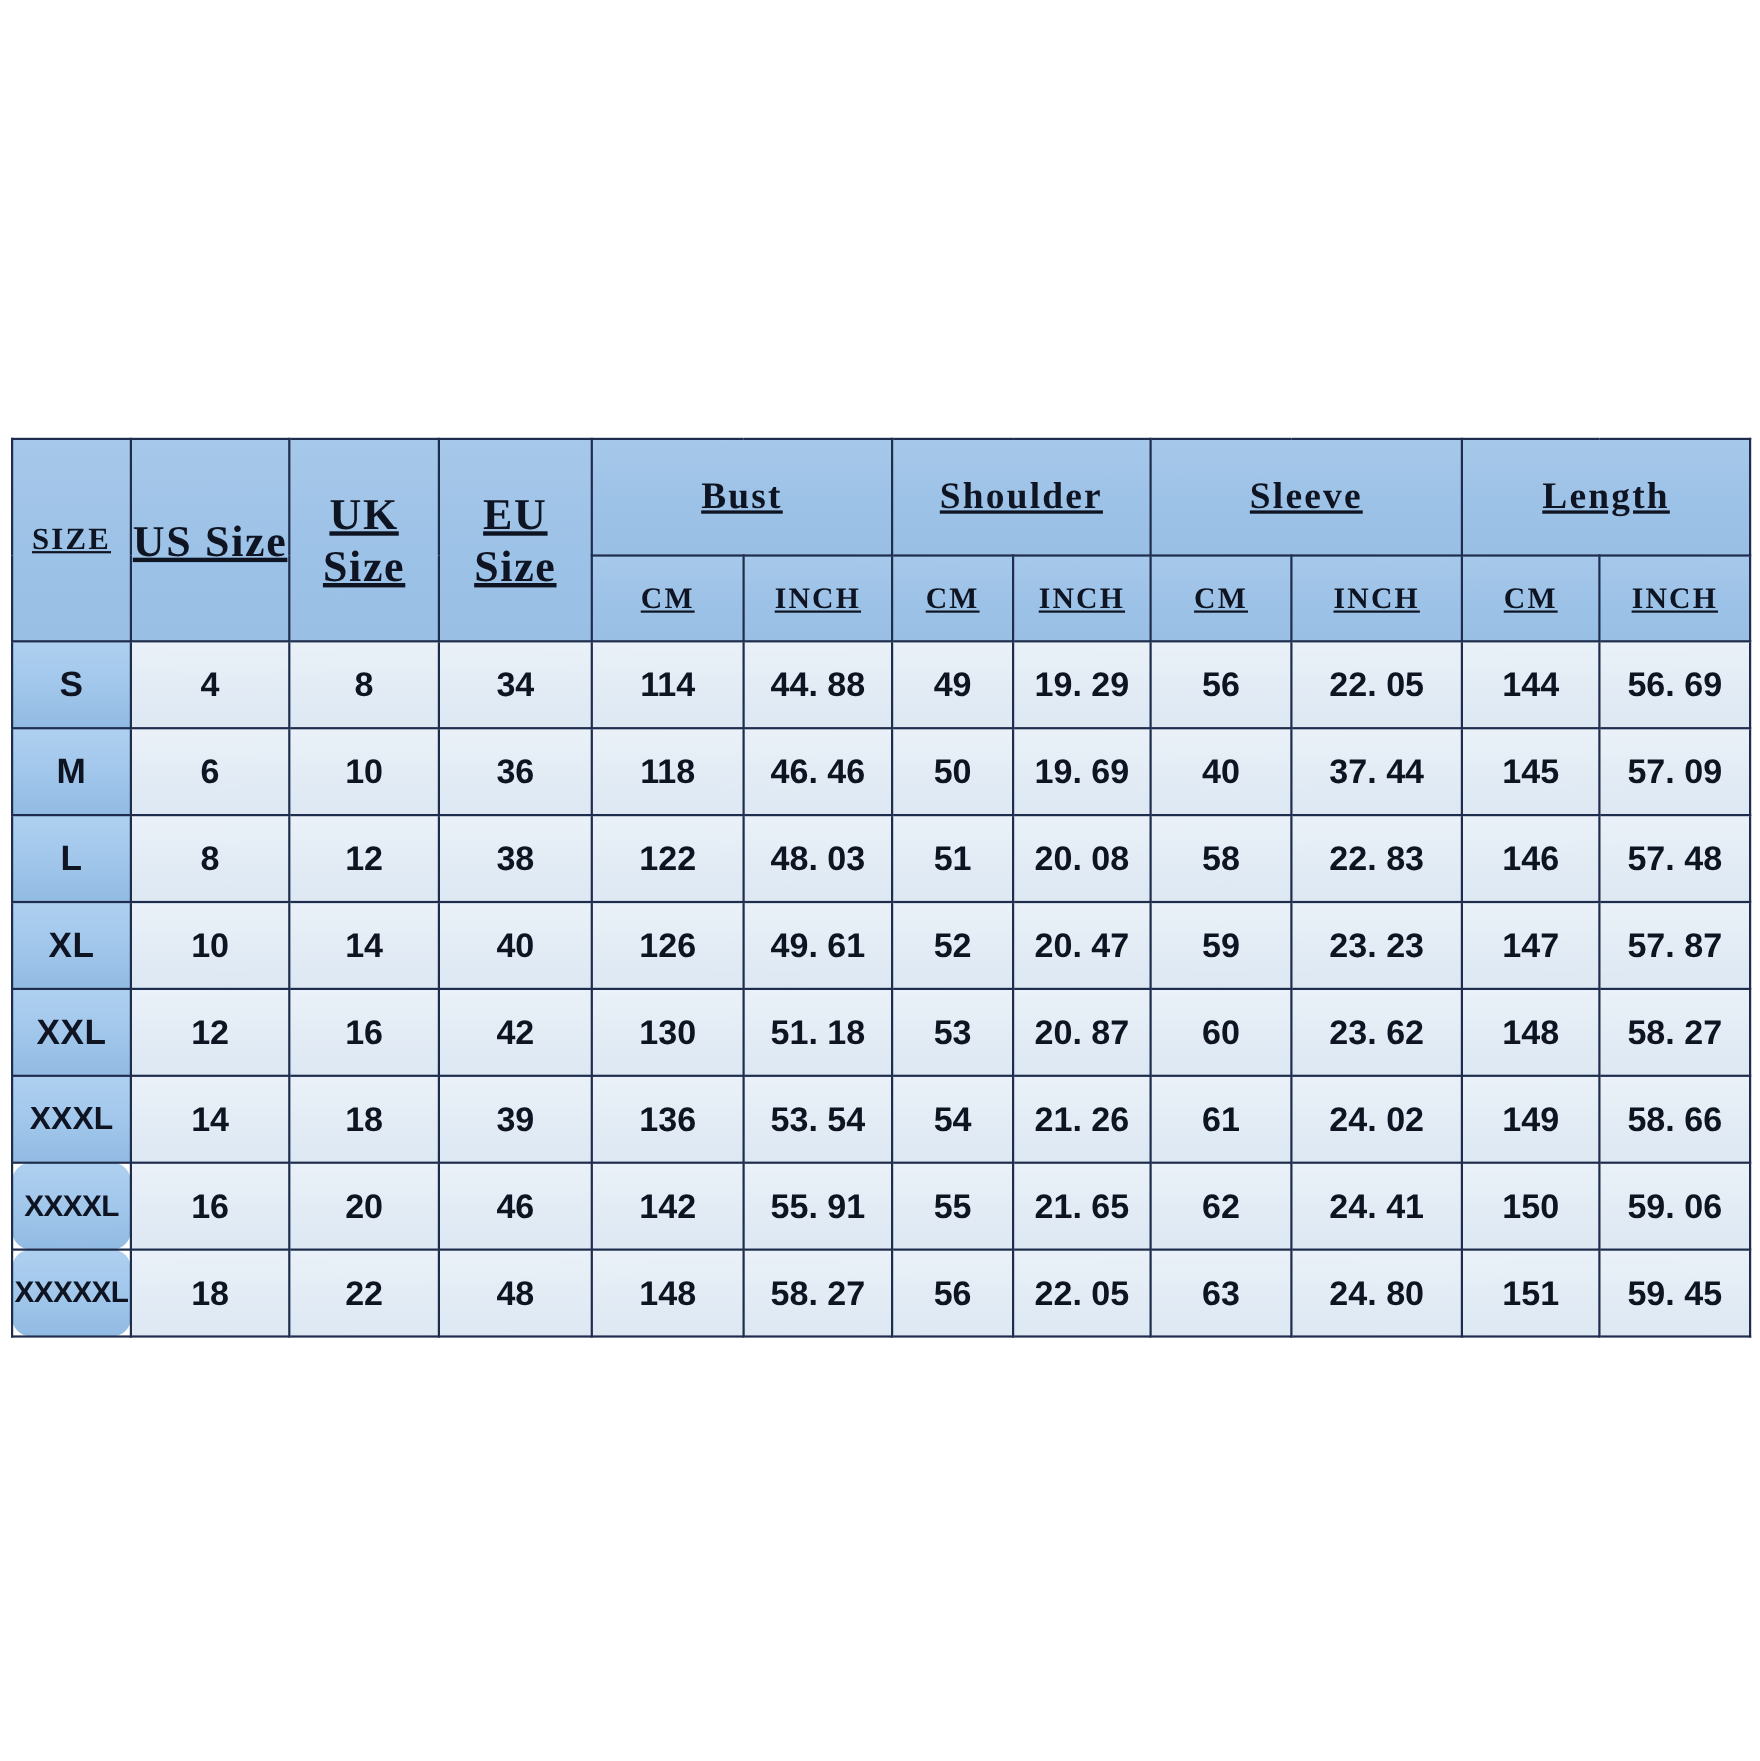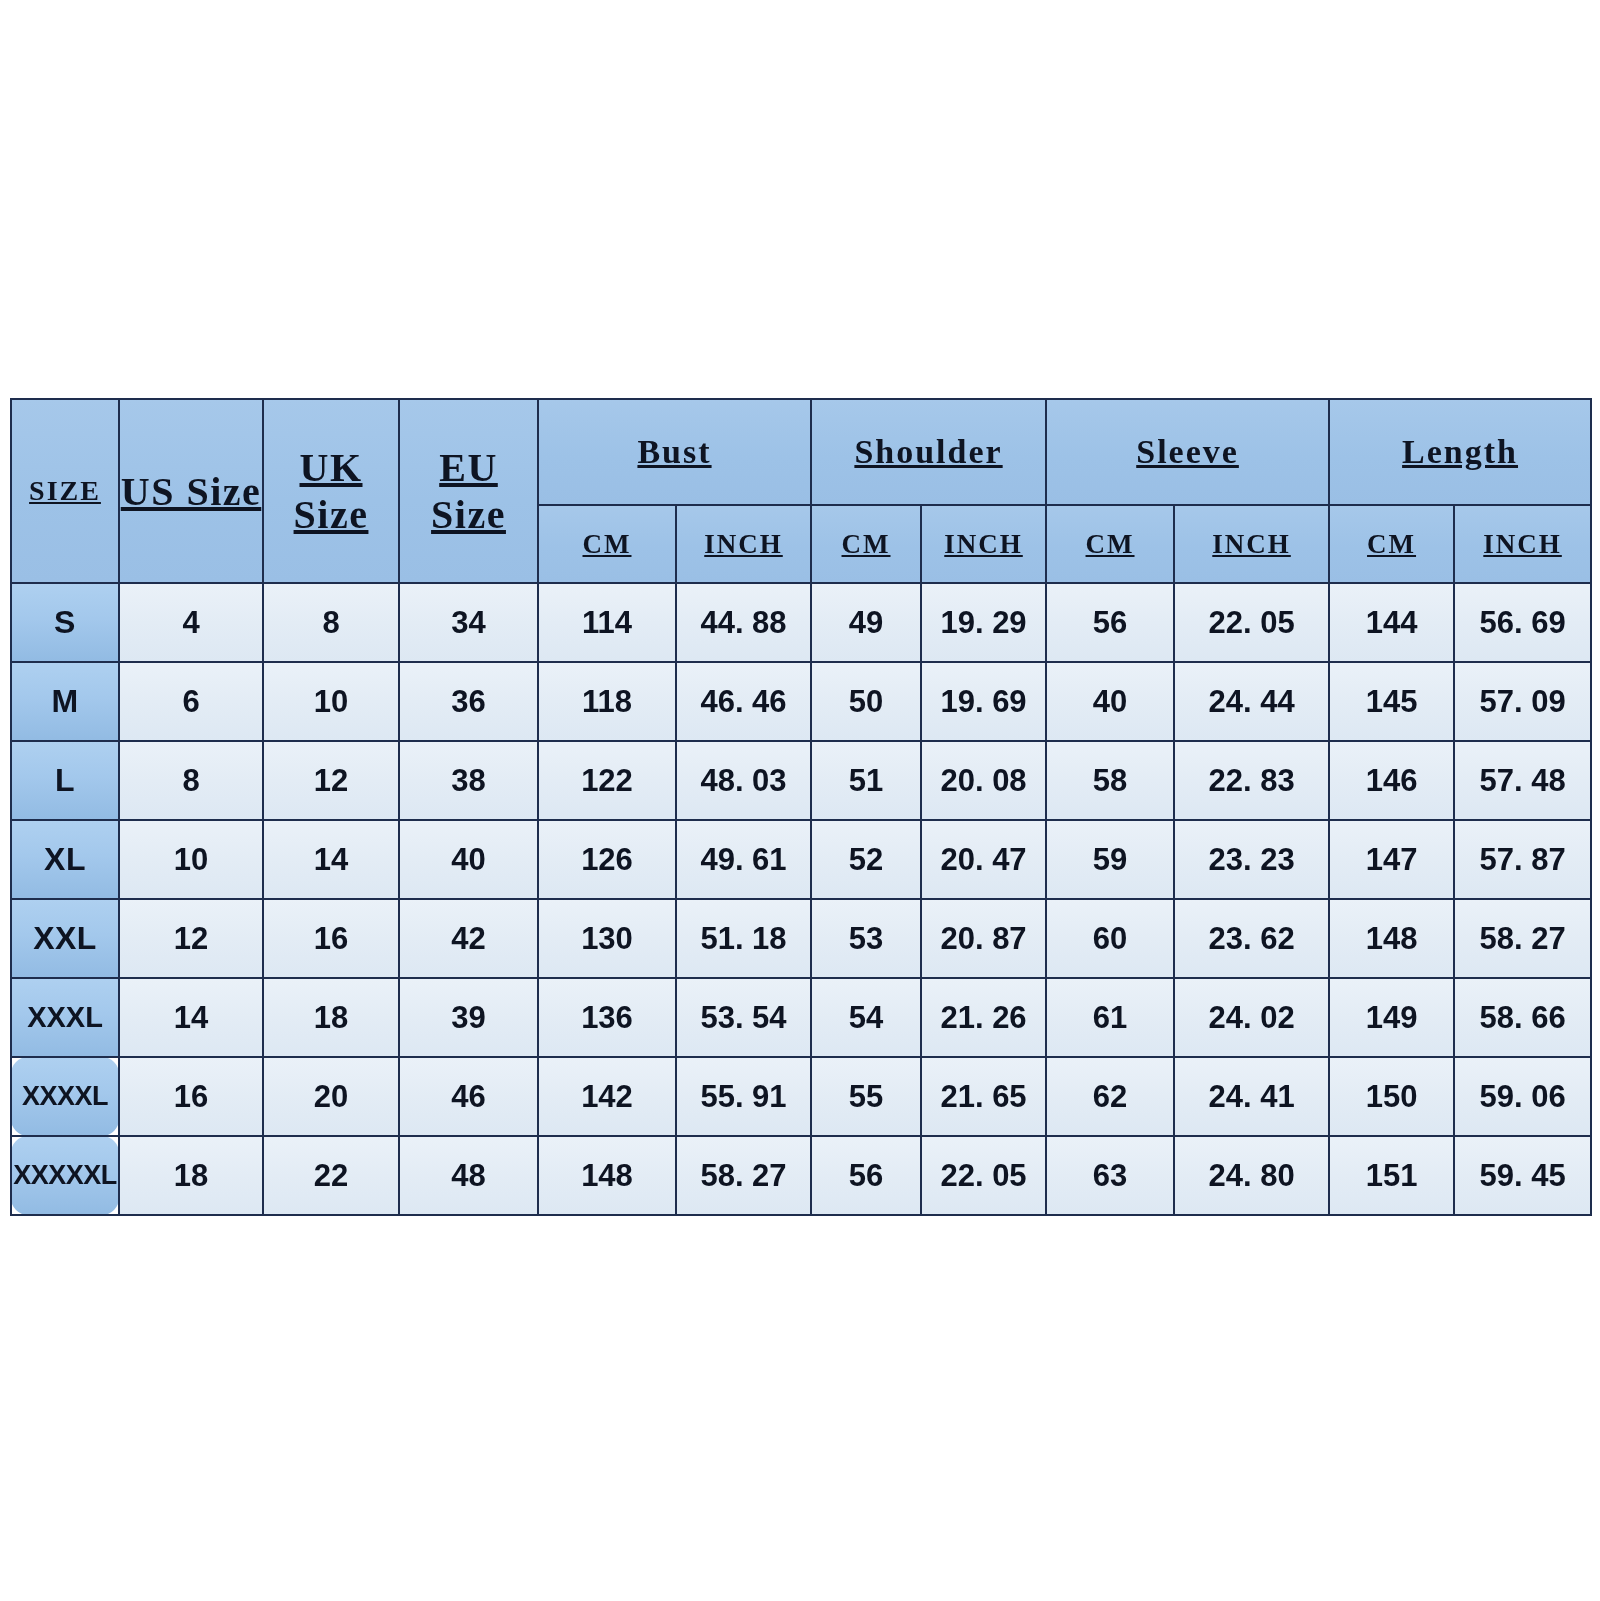--- a/index.html
+++ b/index.html
@@ -168,21 +168,21 @@
         <tr>
           <td class="size-cell">M</td>
           <td class="data-cell">6</td>
           <td class="data-cell">10</td>
           <td class="data-cell">36</td>
           <td class="data-cell">118</td>
           <td class="data-cell">46. 46</td>
           <td class="data-cell">50</td>
           <td class="data-cell">19. 69</td>
           <td class="data-cell">40</td>
-          <td class="data-cell">24. 44</td>
+          <td class="data-cell">37. 44</td>
           <td class="data-cell">145</td>
           <td class="data-cell">57. 09</td>
         </tr>
         <tr>
           <td class="size-cell">L</td>
           <td class="data-cell">8</td>
           <td class="data-cell">12</td>
           <td class="data-cell">38</td>
           <td class="data-cell">122</td>
           <td class="data-cell">48. 03</td>

